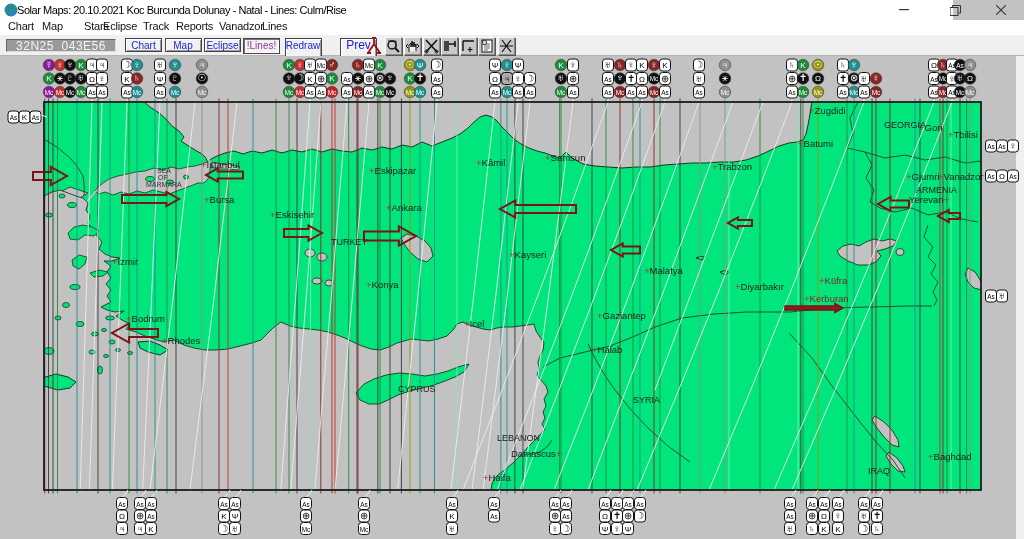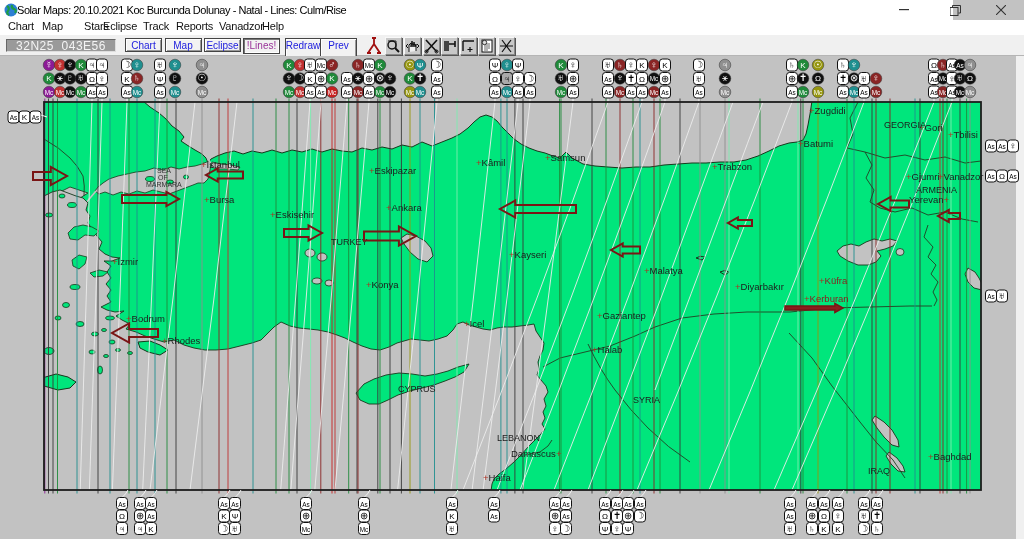--- a/index.html
+++ b/index.html
@@ -21,31 +21,31 @@
     </svg>
 </div>
 <div style="position:absolute;left:0;top:20px;width:1024px;height:15px;background:#fff;font-size:11px;letter-spacing:-0.2px;color:#111">
  <span style="position:absolute;left:8px">Chart</span>
     <span style="position:absolute;left:42px">Map</span>
  <span style="position:absolute;left:84px">Stars</span>
     <span style="position:absolute;left:103px">Eclipse</span>
  <span style="position:absolute;left:143px">Track</span>
     <span style="position:absolute;left:176px">Reports</span>
  <span style="position:absolute;left:219px">Vanadzor</span>
-    <span style="position:absolute;left:262px">Help</span>
+    <span style="position:absolute;left:262px">Lines</span>
 </div>
 <div style="position:absolute;left:0;top:35px;width:1024px;height:21px;background:#f0f0f0;border-bottom:1px solid #b5b5b5">
  <div style="position:absolute;left:6px;top:4px;width:110px;height:13px;background:#9a9a9a;border:1px solid #666;border-bottom-color:#ddd;border-right-color:#ddd;color:#f4f4f4;font-size:12px;text-align:center;line-height:12px;letter-spacing:0.5px">32N25&nbsp; 043E56</div>
 </div>
 <div style="position:absolute;left:125px;top:38px;width:37px;height:14px;background:#f2f2f2;border:1px solid #444;box-shadow:inset 1px 1px 0 #fff, inset -1px -1px 0 #999;font-size:10px;color:#2020dd;text-align:center;line-height:13px">Chart</div>
 <div style="position:absolute;left:164.5px;top:38px;width:37px;height:14px;background:#f2f2f2;border:1px solid #444;box-shadow:inset 1px 1px 0 #fff, inset -1px -1px 0 #999;font-size:10px;color:#2020dd;text-align:center;line-height:13px">Map</div>
 <div style="position:absolute;left:204px;top:38px;width:37px;height:14px;background:#f2f2f2;border:1px solid #444;box-shadow:inset 1px 1px 0 #fff, inset -1px -1px 0 #999;font-size:10px;color:#2020dd;text-align:center;line-height:13px">Eclipse</div>
 <div style="position:absolute;left:243px;top:38px;width:37px;height:16px;background:#f2f2f2;border:1px solid #444;box-shadow:inset 1px 1px 0 #777, inset -1px -1px 0 #fff;font-size:10px;color:#993399;text-align:center;line-height:13px">!Lines!</div>
 <div style="position:absolute;left:284.5px;top:38px;width:37px;height:24px;background:#f2f2f2;border:1px solid #444;box-shadow:inset 1px 1px 0 #fff, inset -1px -1px 0 #999;font-size:10px;color:#2020dd;text-align:center;line-height:13px">Redraw</div>
-<div style="position:absolute;left:320px;top:38px;width:37px;height:27px;background:#f2f2f2;border:1px solid #444;box-shadow:inset 1px 1px 0 #fff, inset -1px -1px 0 #999;font-size:10px;color:#2020dd;text-align:center;line-height:13px">Prev</div>
+<div style="position:absolute;left:340px;top:38px;width:37px;height:27px;background:#f2f2f2;border:1px solid #444;box-shadow:inset 1px 1px 0 #fff, inset -1px -1px 0 #999;font-size:12px;color:#2020dd;text-align:center;line-height:13px">Prev</div>
 <svg style="position:absolute;left:364px;top:36px" width="20" height="20" viewBox="0 0 20 20">
     <path d="M10,2 L10,8 M10,8 L4,17 M10,8 L16,17 M3,17 L7,17 M13,17 L17,17 M8,2 L12,2" stroke="#a01010" stroke-width="1.8" fill="none"></path>
   </svg>
 <div style="position:absolute;left:385px;top:37px;width:17px;height:18px;background:#c8c8c8;border:1px solid #888;border-top-color:#f8f8f8;border-left-color:#f8f8f8;box-shadow:1px 1px 0 #555"><svg width="15" height="16" viewBox="0 0 15 16">
       <path d="M2,3 L10,3 L10,10" stroke="#222" fill="none"></path>
       <circle cx="6" cy="7" r="4" stroke="#111" fill="none" stroke-width="1.4"></circle>
       <line x1="9" y1="10" x2="13" y2="14" stroke="#111" stroke-width="2"></line>
     </svg></div>
 <div style="position:absolute;left:404px;top:37px;width:17px;height:18px;background:#c8c8c8;border:1px solid #888;border-top-color:#f8f8f8;border-left-color:#f8f8f8;box-shadow:1px 1px 0 #555"><svg width="15" height="16" viewBox="0 0 15 16">
       <path d="M4,14 L4,7 L6,5 L6,9 L7,3 L8,9 L9,4 L10,9 L11,6 L11,13" stroke="#111" fill="#eee" stroke-width="1"></path>

